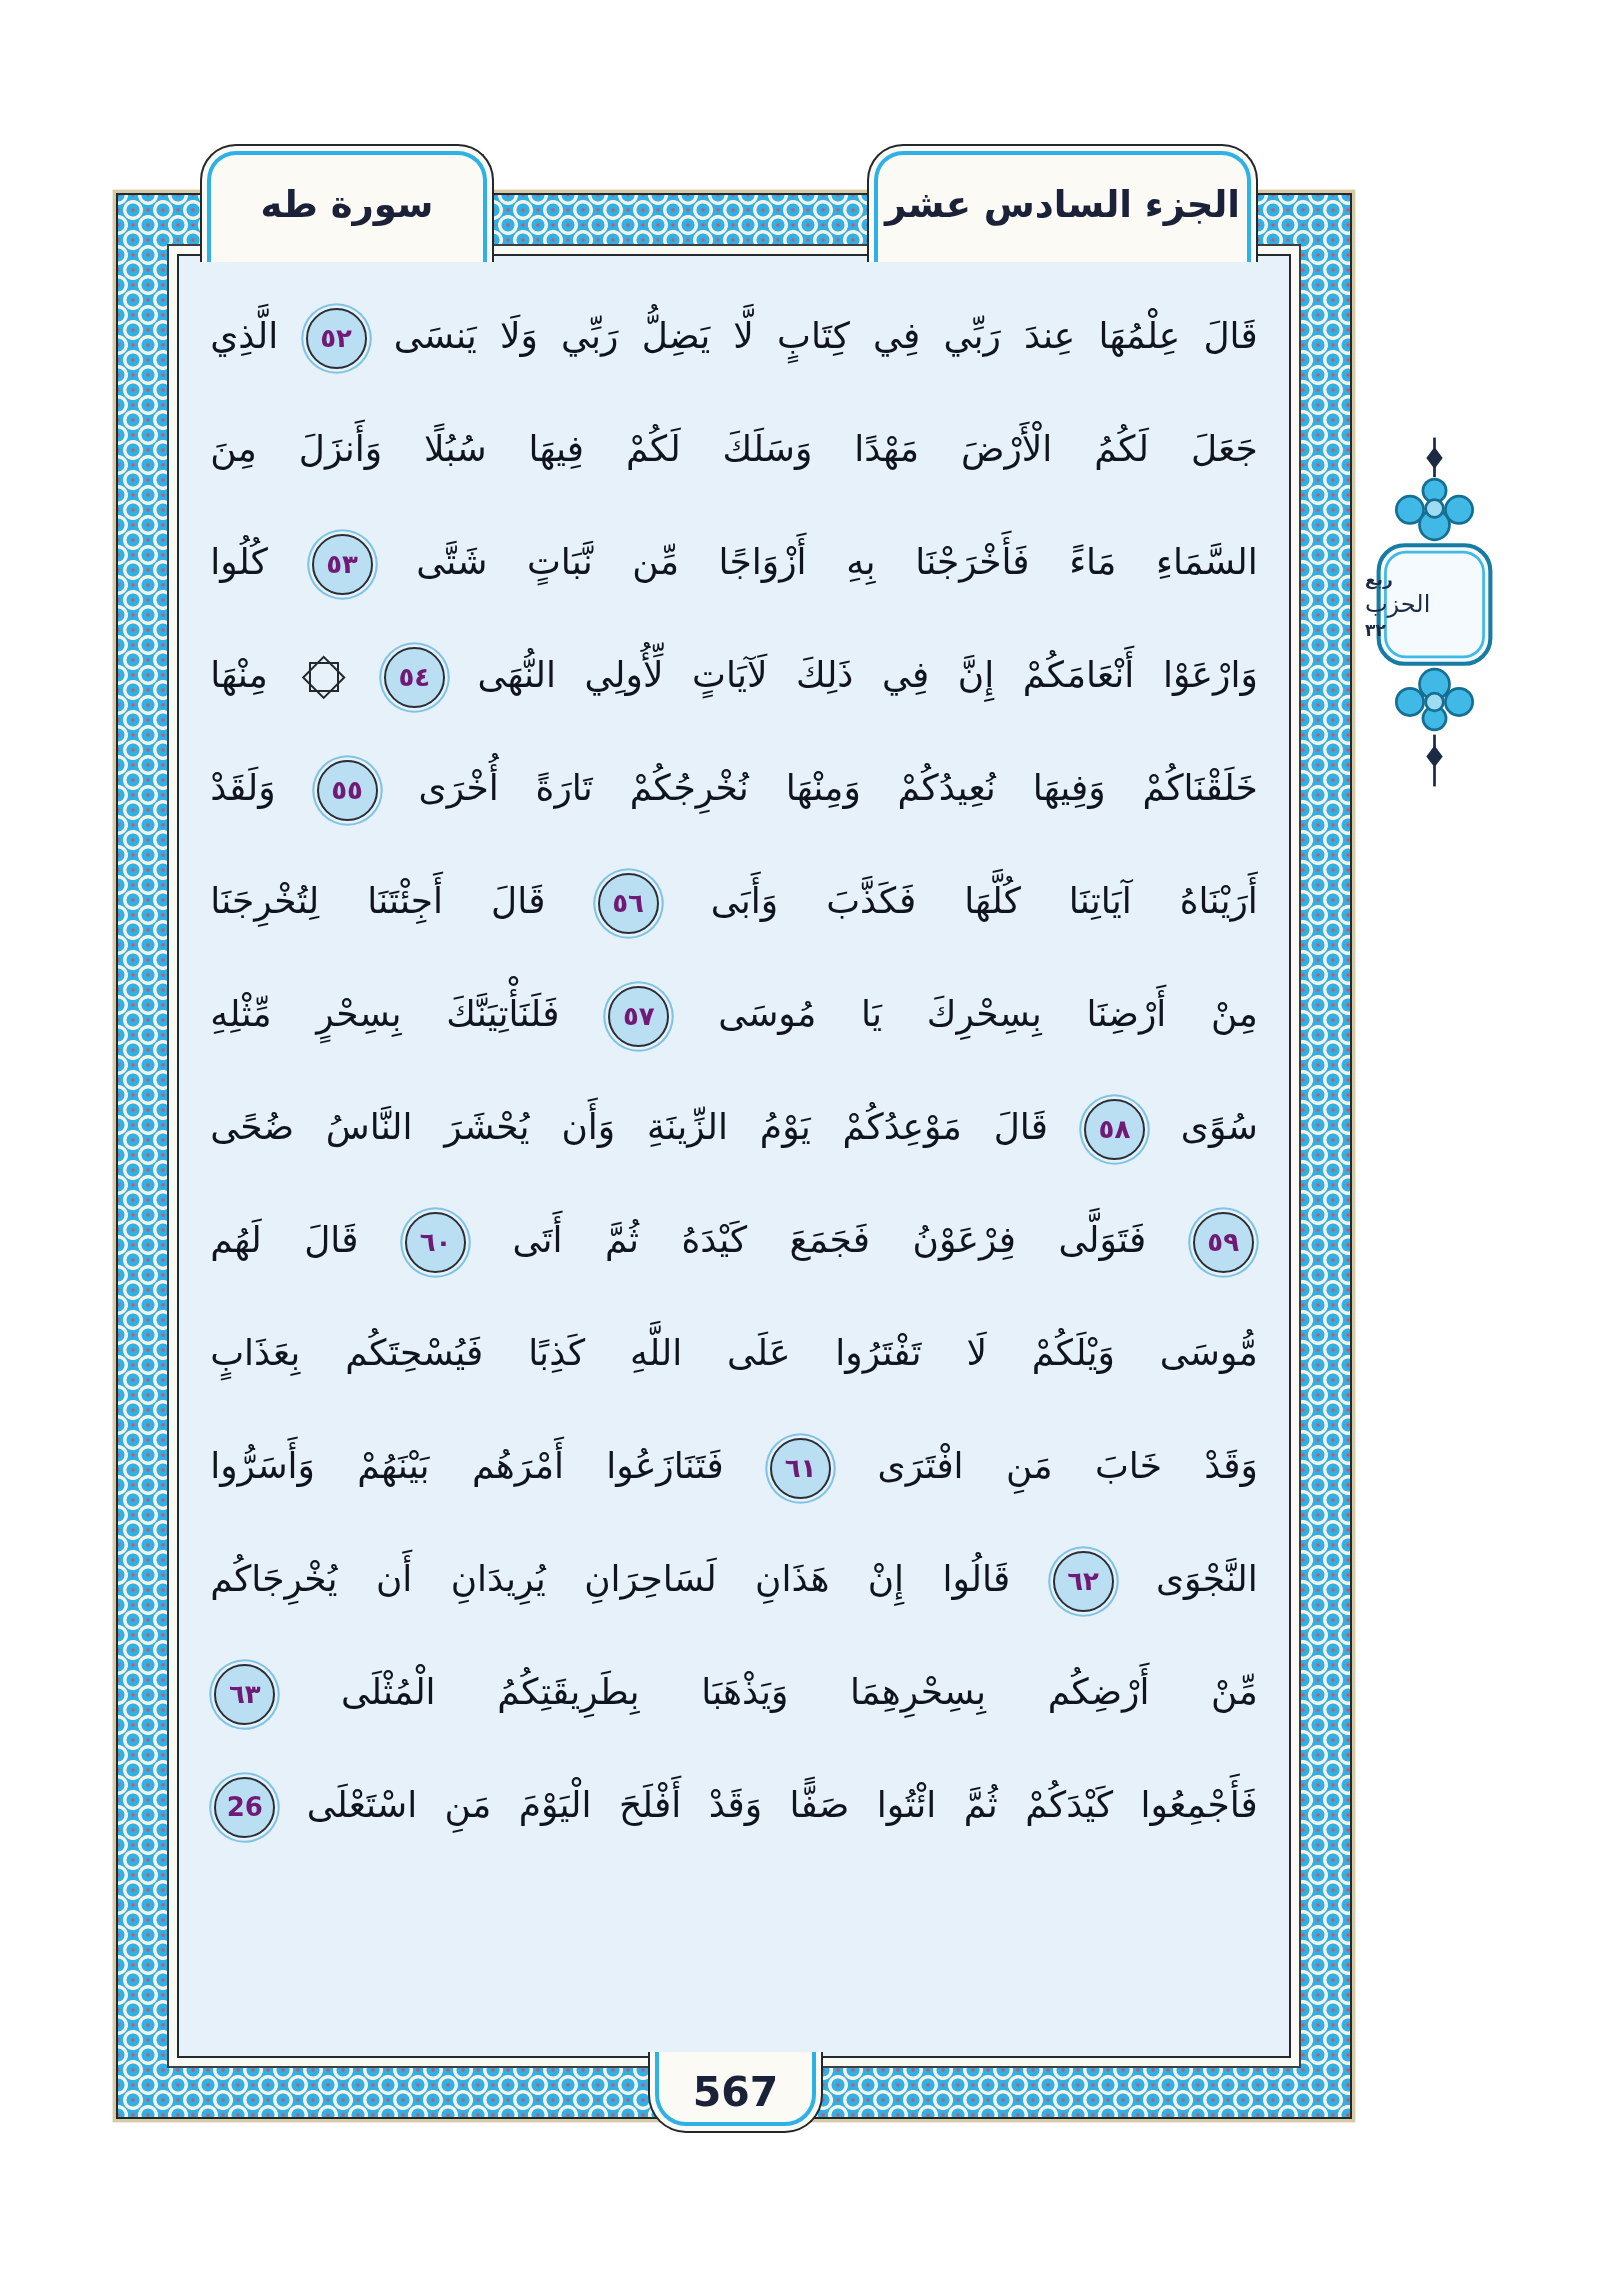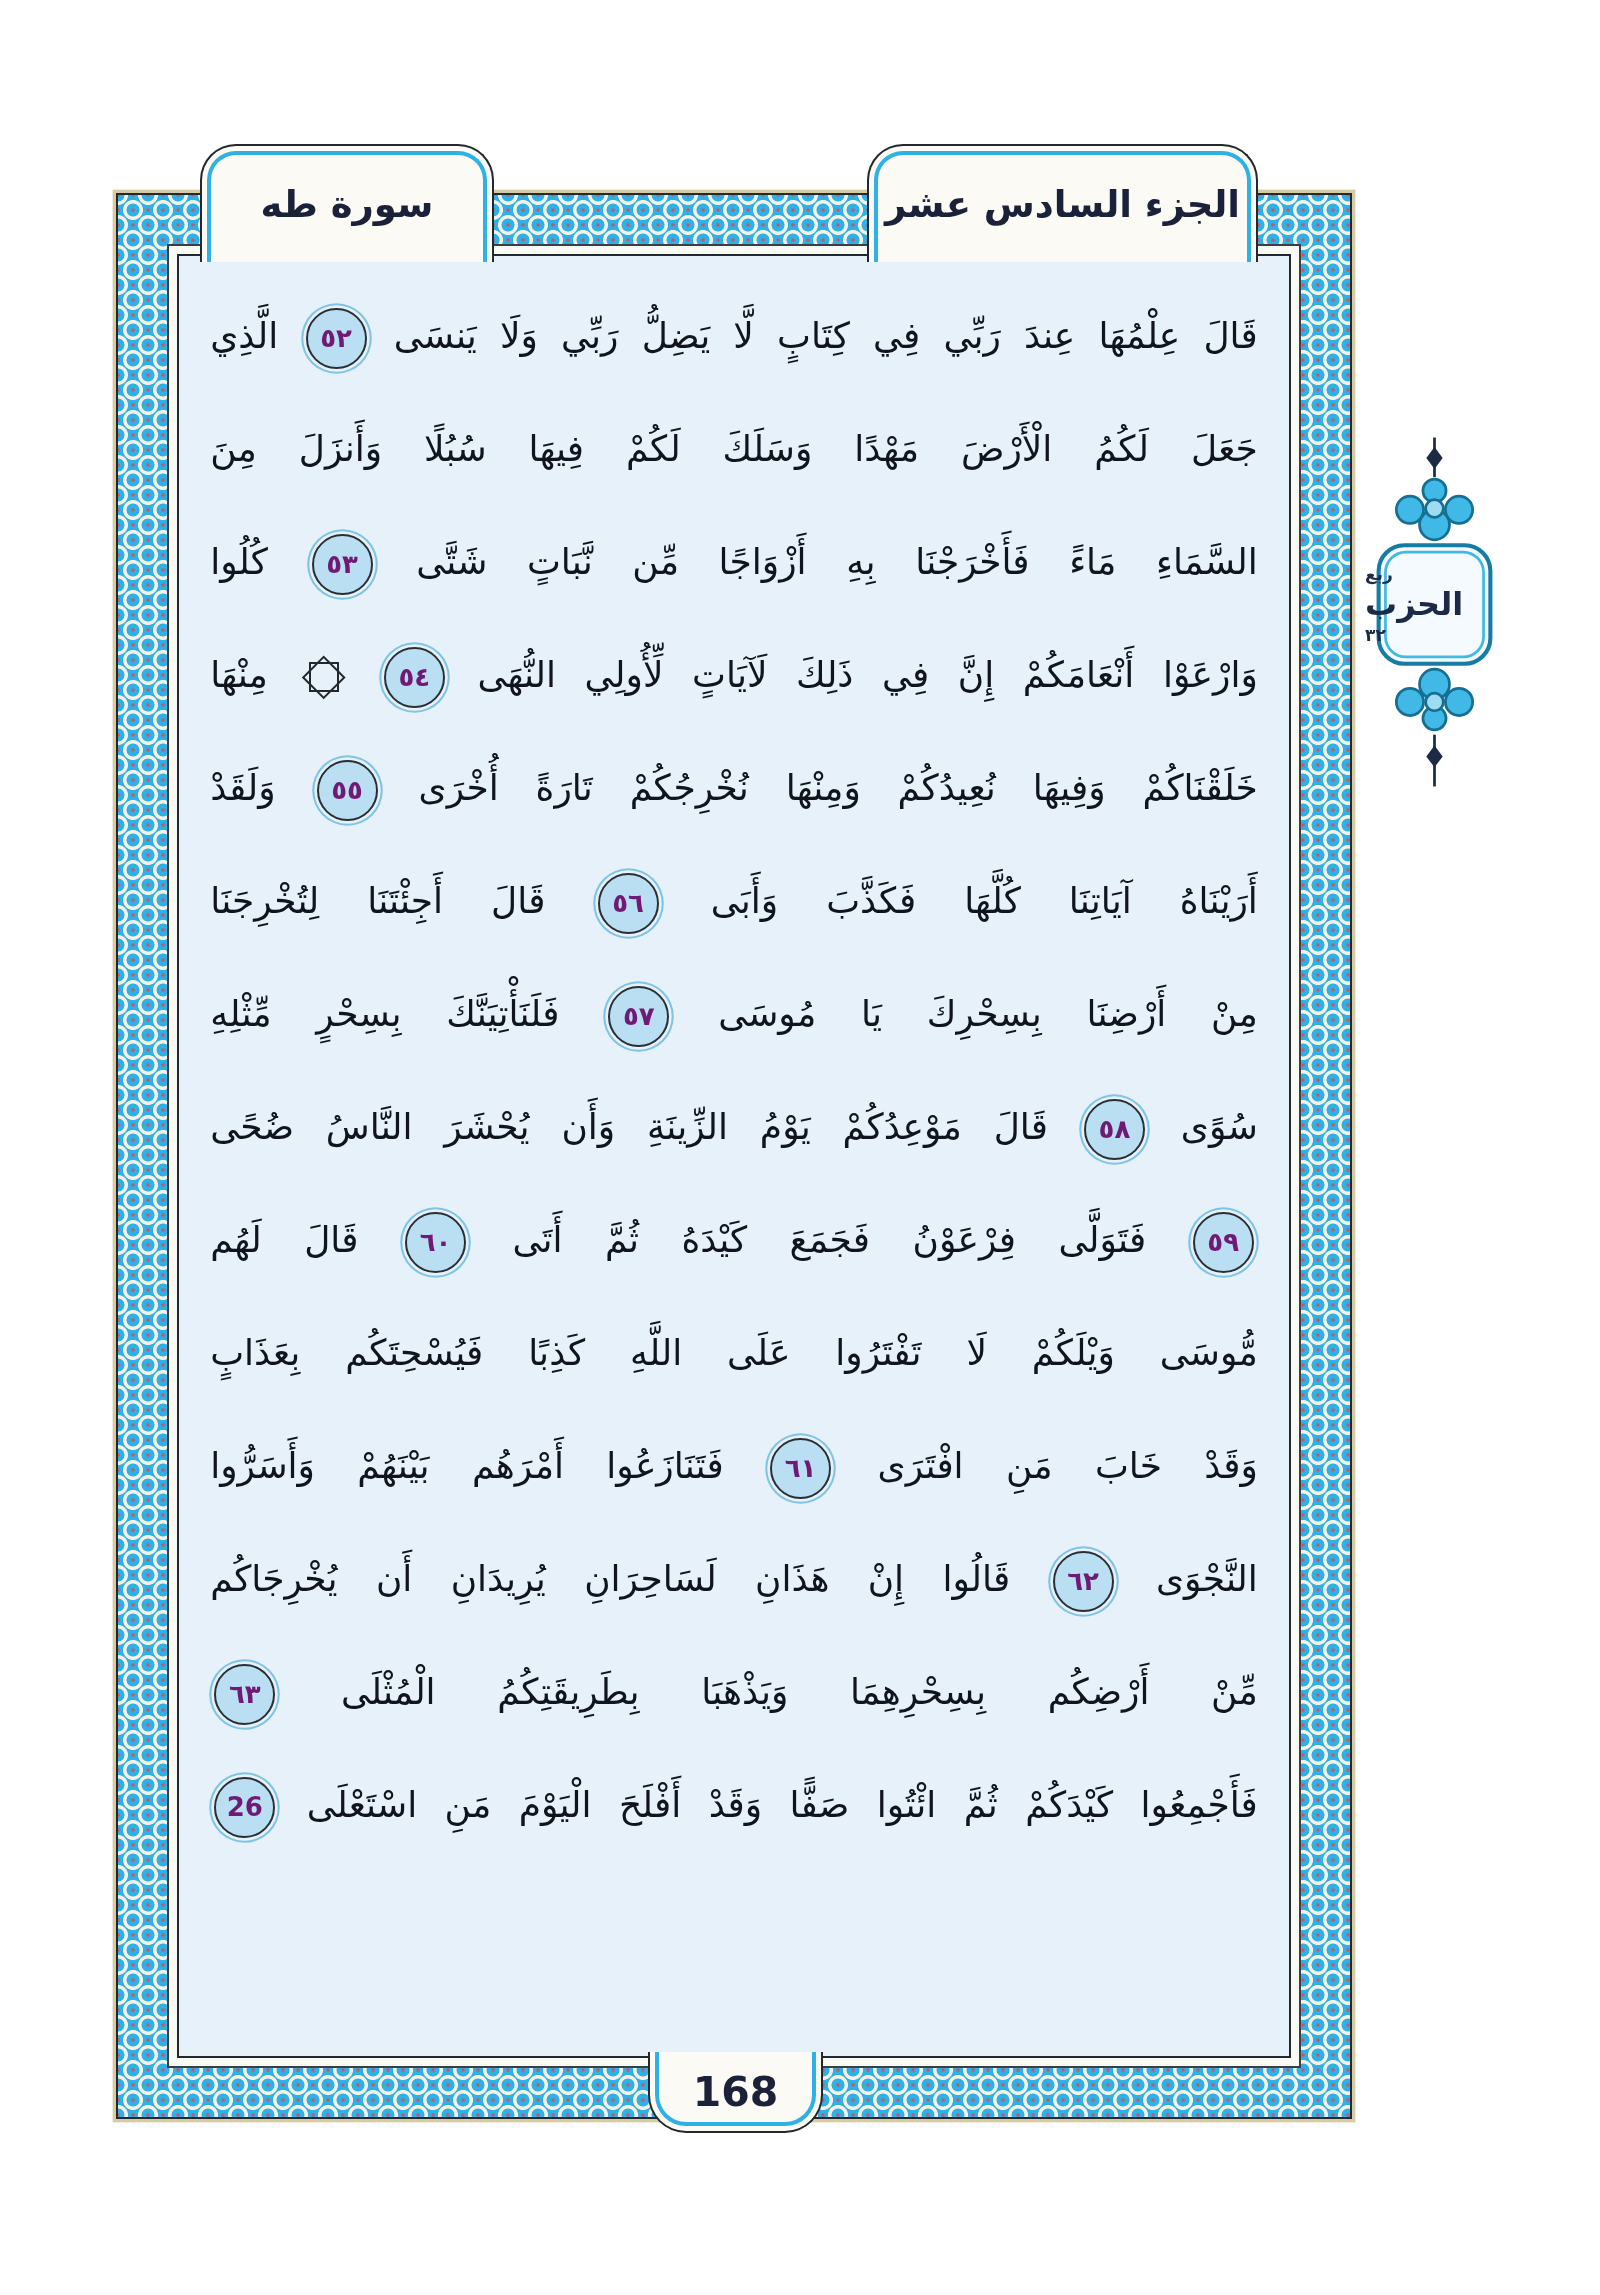--- a/index.html
+++ b/index.html
@@ -58,21 +58,21 @@
        border:4.1px solid #2eb1e6;border-top:none;border-radius:0 0 31px 31px;}
   .page-tab span{position:relative;font-size:41px;font-weight:bold;color:#1b2138;}
 
   
   .medallion{position:absolute;left:1365px;top:437px;width:139px;height:350px;z-index:2;}
   .medallion svg{position:absolute;inset:0;}
   .med-text{position:absolute;left:0;right:0;top:108px;height:119px;
        display:flex;flex-direction:column;align-items:flex-start;justify-content:center;
        gap:0;color:#1c2a46;z-index:2;}
   .med-rub{font-size:17px;font-weight:bold;}
-  .med-hizb{font-size:32px;font-weight:bold;margin-top:1px;}
+  .med-hizb{font-size:24px;font-weight:normal;margin-top:1px;}
   .med-num{font-size:17px;font-weight:bold;margin-top:2.7px;}
 </style>
 </head>
 <body>
 
 <div class="page">
 
   <div class="frame">
     <div class="inner">
       <div class="content">
@@ -97,21 +97,21 @@
   </div>
 
   <div class="tab tab-surah">
     <span>سورة طه</span>
   </div>
   <div class="tab tab-juz">
     <span>الجزء السادس عشر</span>
   </div>
 
   <div class="page-tab">
-    <span>168</span>
+    <span>567</span>
   </div>
 
   <div class="medallion">
     <svg viewBox="0 0 204 512" width="139" height="350">
 
       <line x1="102" y1="0" x2="102" y2="58" stroke="#1c2a46" stroke-width="4"></line>
       <path d="M102 14 L114 30 L102 46 L90 30 Z" fill="#1c2a46"></path>
 
       <g stroke="#156f93" stroke-width="4">
         <circle cx="102" cy="78" r="17" fill="#41b9e6"></circle>

